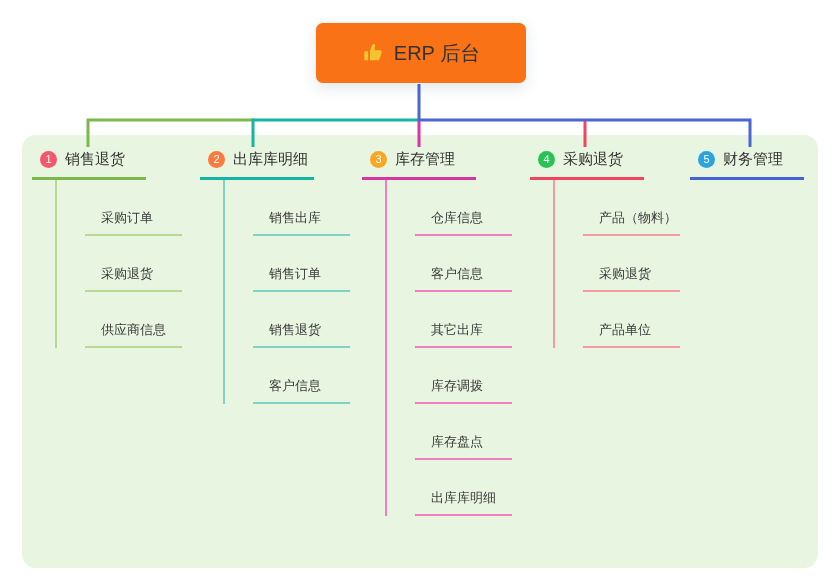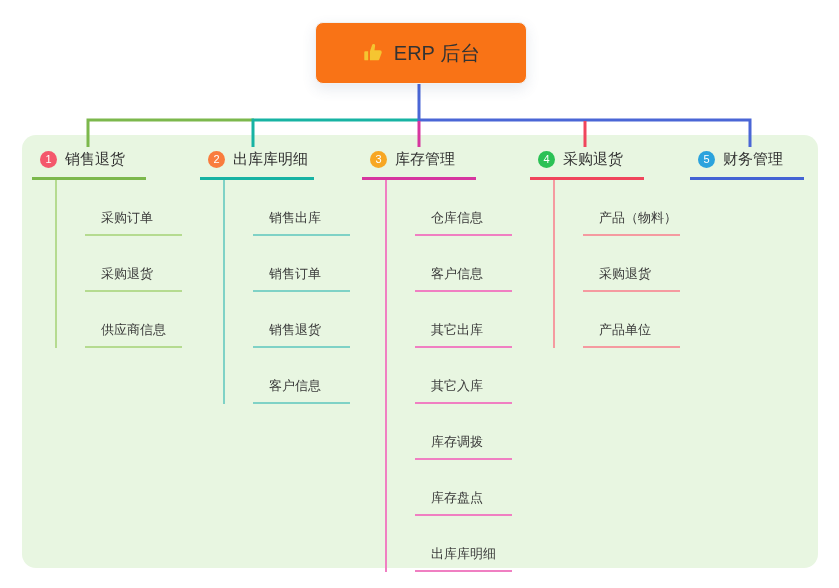--- a/index.html
+++ b/index.html
@@ -116,23 +116,20 @@
     <div class="item">
         <span>仓库信息</span>
       </div>
     <div class="item">
         <span>客户信息</span>
       </div>
     <div class="item">
         <span>其它出库</span>
       </div>
     <div class="item">
-        <span>其它入库</span>
-      </div>
-    <div class="item">
         <span>库存调拨</span>
       </div>
     <div class="item">
         <span>库存盘点</span>
       </div>
     <div class="item">
         <span>出库库明细</span>
       </div>
   </div>
 </div>

